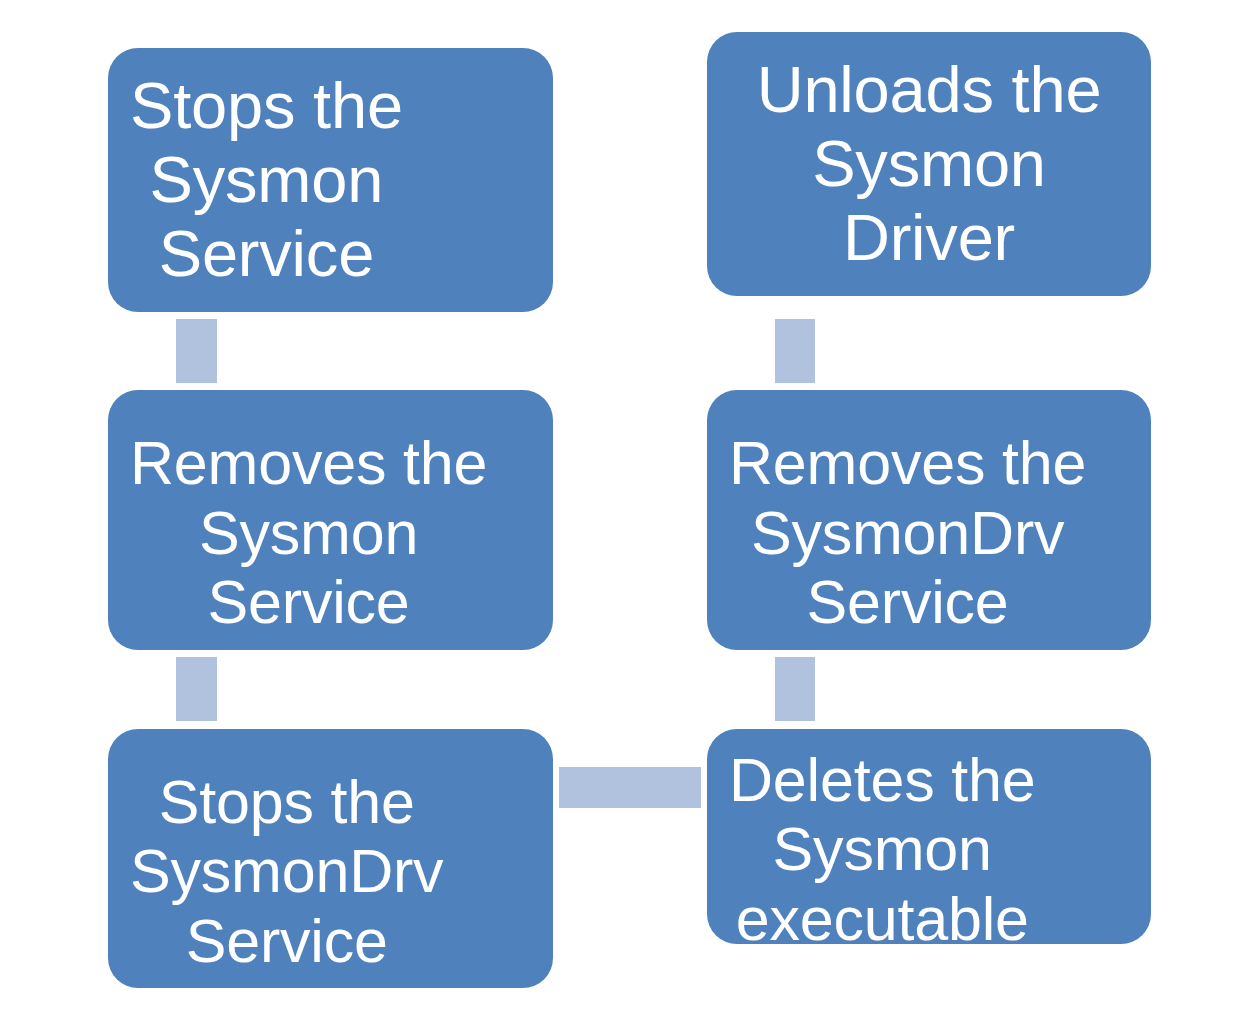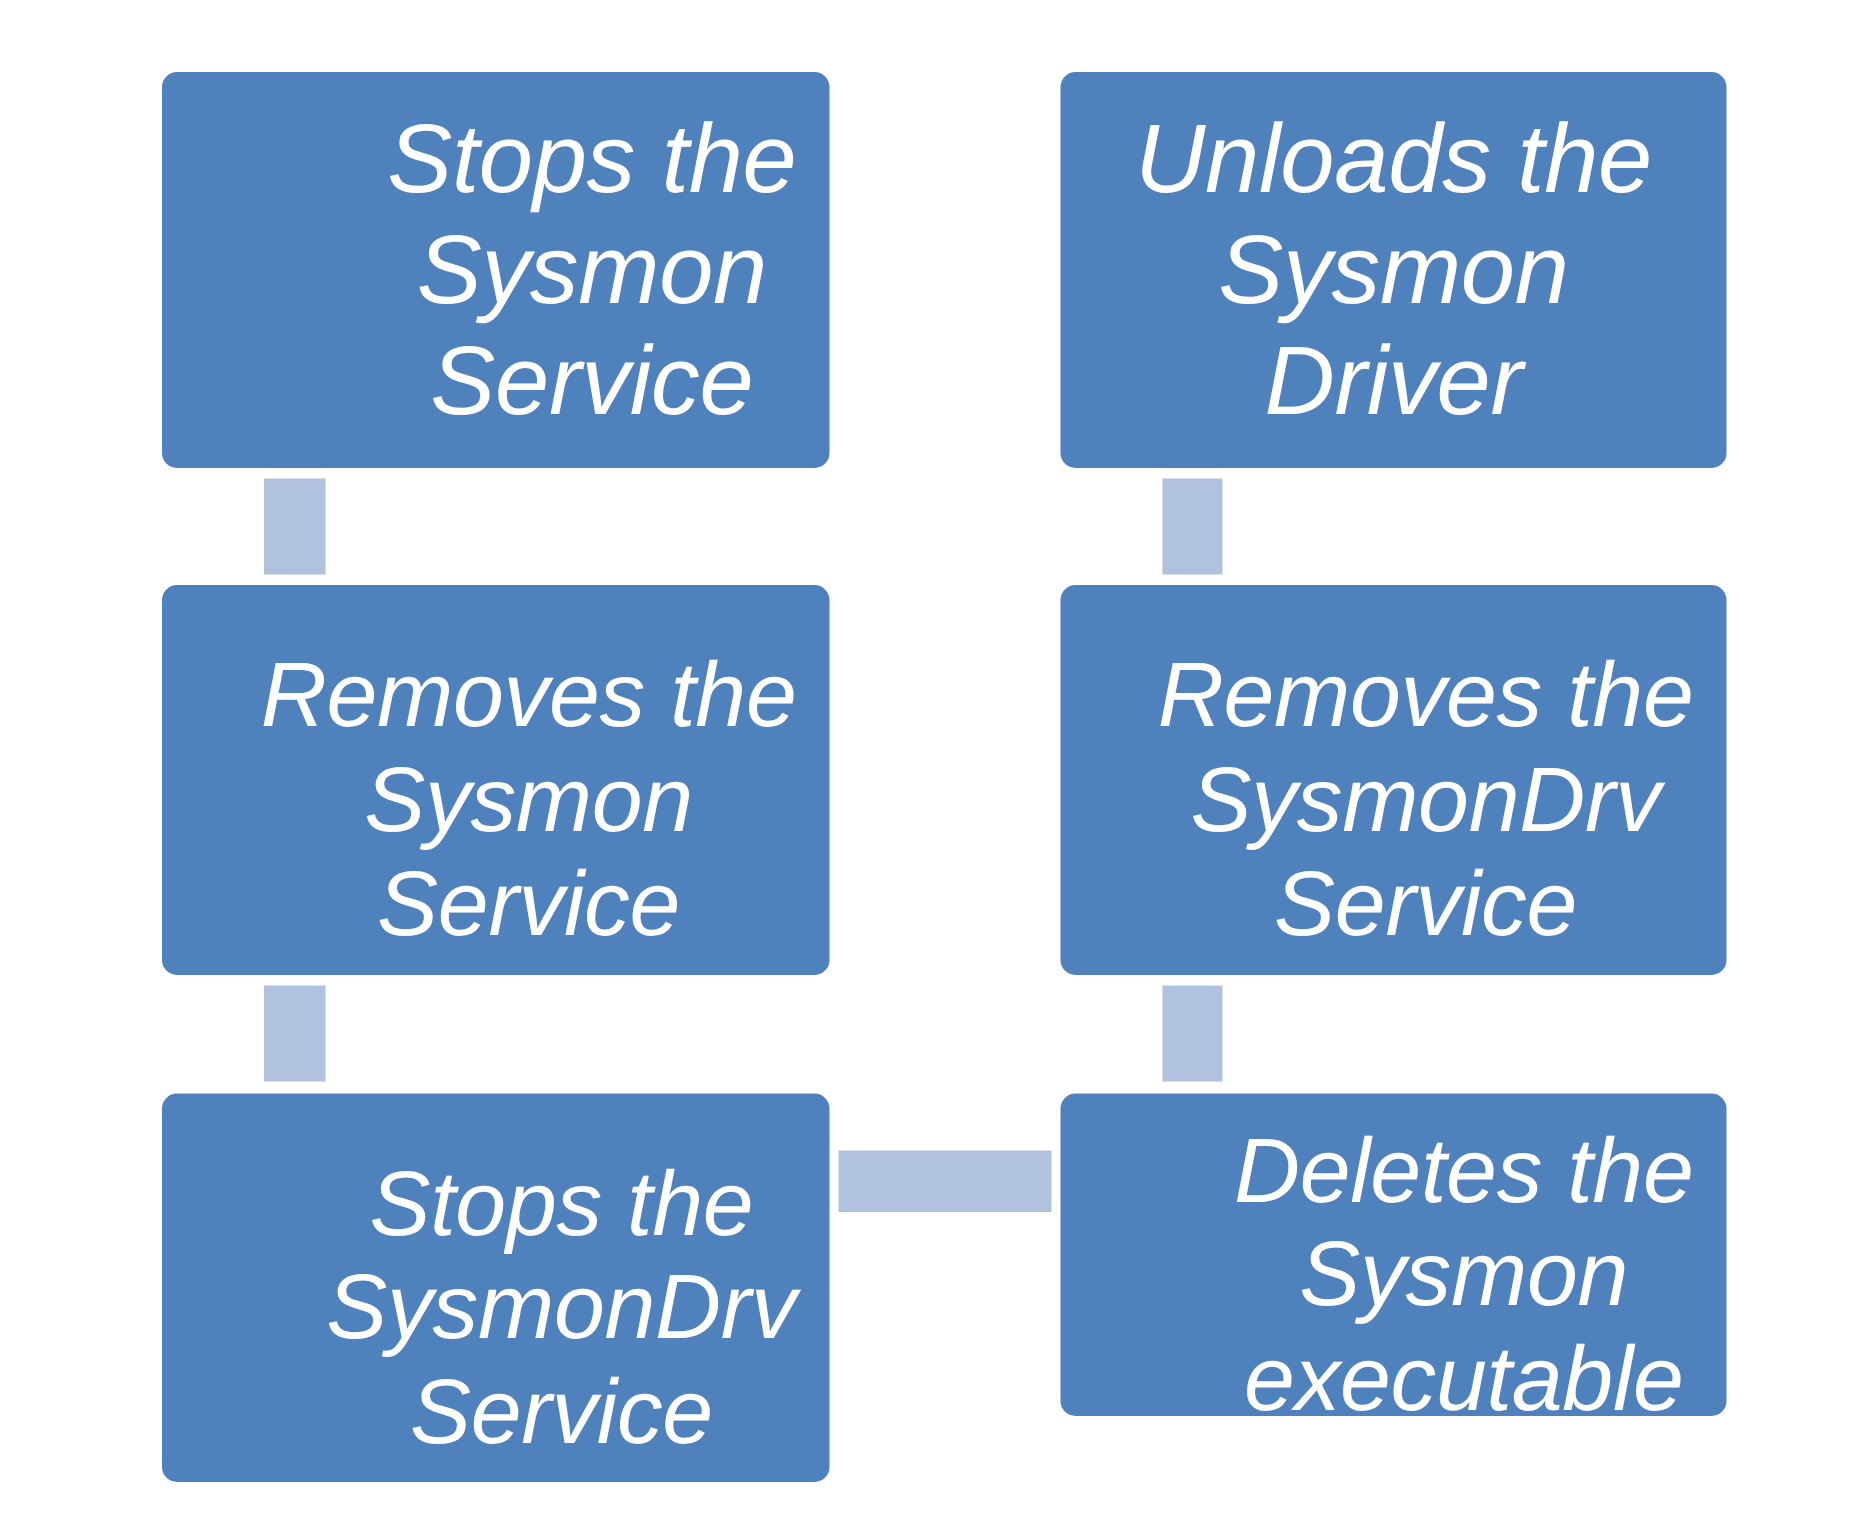--- a/index.html
+++ b/index.html
@@ -18,42 +18,41 @@
     background: #ffffff;
     overflow: hidden;
   }
   .connector {
     position: absolute;
     background: #b0c2de;
   }
   .node-box {
     position: absolute;
     background: #4f81bd;
-    border-radius: 10px;
+    border-radius: 30px;
     display: flex;
     align-items: center;
-    justify-content: flex-end;
+    justify-content: flex-start;
     box-sizing: border-box;
     padding: 6px 22px;
-    font-style: italic;
   }
   .node-label {
     color: #ffffff;
     text-align: center;
     font-weight: 400;
     line-height: 1.14;
     letter-spacing: -0.2px;
     white-space: pre-line;
   }
   
   #box-stop-sysmon-service { left: 108px; top: 48px;  width: 445px; height: 264px; }
   #box-remove-sysmon-service { left: 108px; top: 390px; width: 445px; height: 260px; }
   #box-stop-sysmondrv-service { left: 108px; top: 729px; width: 445px; height: 259px; }
   
-  #box-unload-sysmon-driver { left: 707px; top: 48px;  width: 444px; height: 264px; }
+  #box-unload-sysmon-driver { left: 707px; top: 32px;  width: 444px; height: 264px; }
   #box-remove-sysmondrv-service { left: 707px; top: 390px; width: 444px; height: 260px; }
   #box-delete-sysmon-executable { left: 707px; top: 729px; width: 444px; height: 215px; }
 
   .size-lg .node-label { font-size: 65px; }
   .size-md .node-label { font-size: 61px; margin-top: 27px; }
 
   
   #connector-left-1-2 { left: 176px; top: 319px; width: 41px; height: 64px; }
   #connector-left-2-3 { left: 176px; top: 657px; width: 41px; height: 64px; }
   #connector-right-1-2 { left: 775px; top: 319px; width: 40px; height: 64px; }

